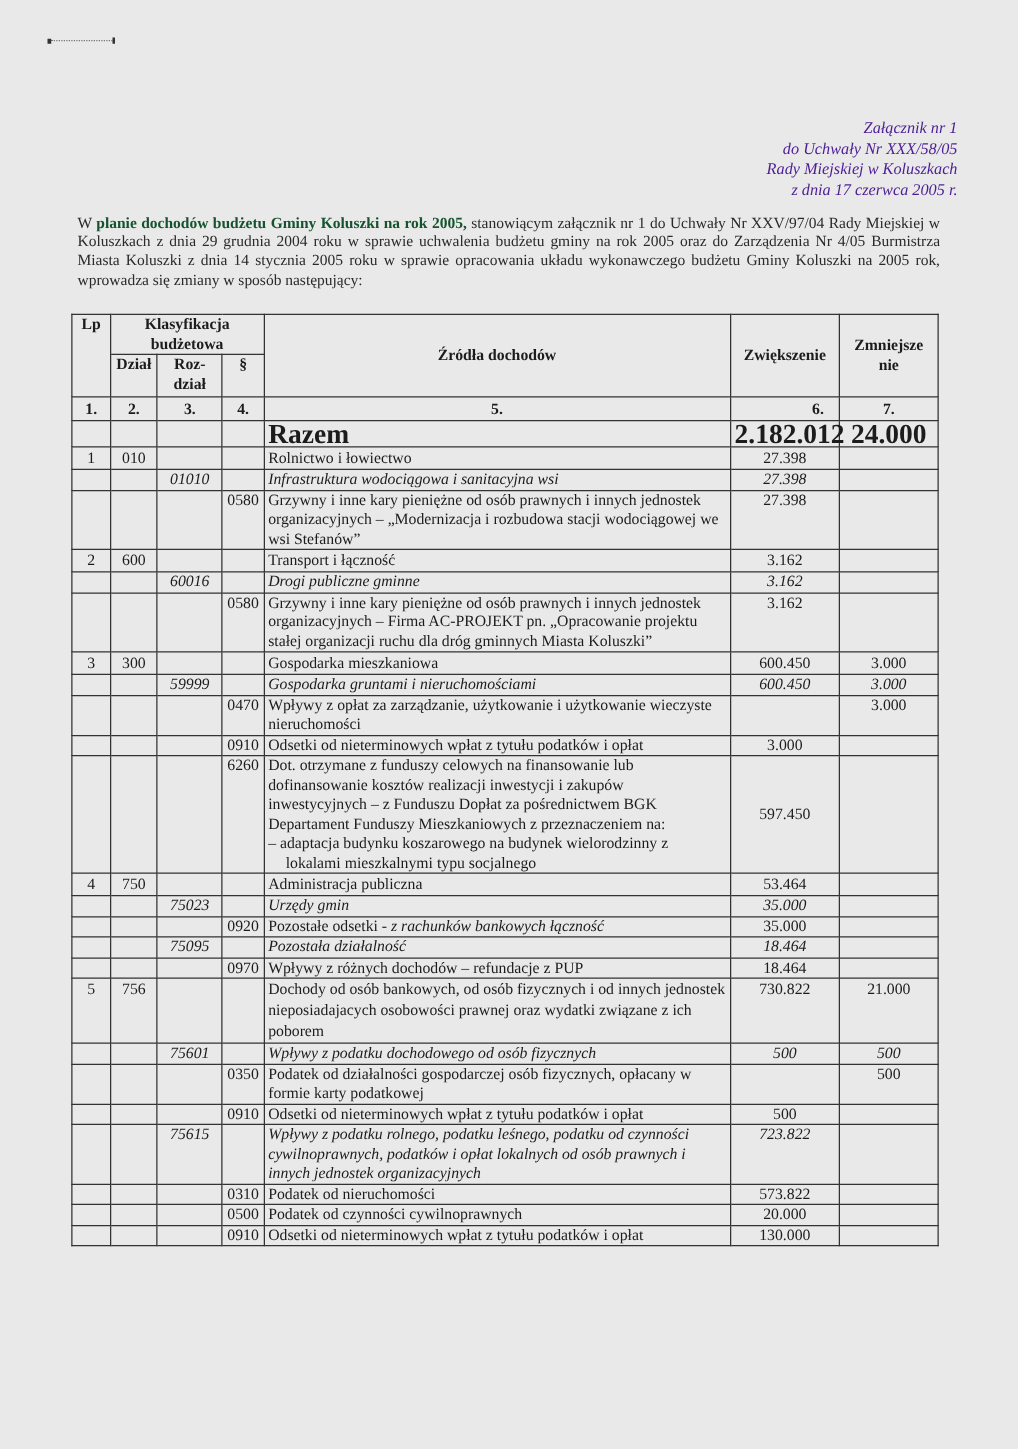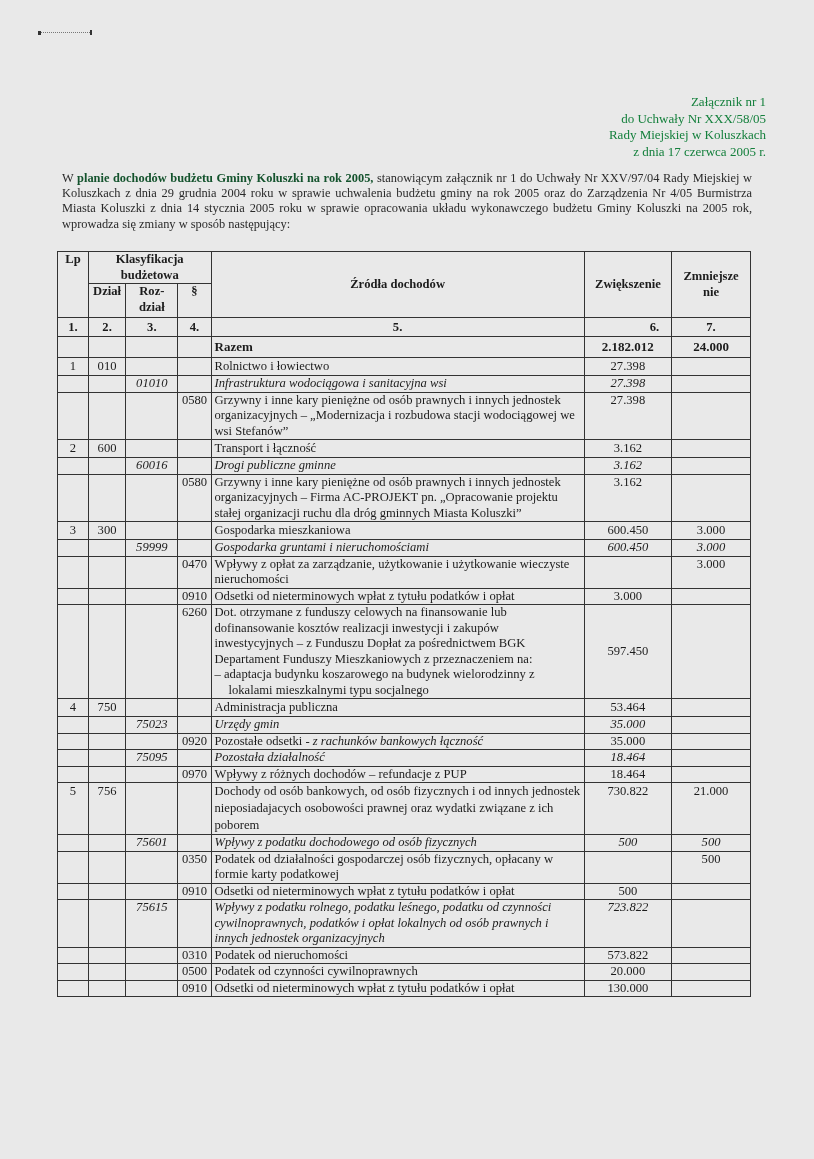--- a/index.html
+++ b/index.html
@@ -8,21 +8,21 @@
     background:#e9e9e9;
     font-family:"Liberation Serif", serif;
     color:#1c1c1c;
     position:relative;
   }
   .page-mark { position:absolute; left:40px; top:32px; width:52px; height:2px; border-top:1px dotted #777; }
   .page-mark::before { content:""; position:absolute; left:-2px; top:-2px; width:3px; height:4px; background:#333; }
   .page-mark::after { content:""; position:absolute; right:0; top:-3px; width:2px; height:5px; background:#333; }
   .header-note {
     position:absolute; right:48px; top:94px;
-    text-align:right; font-size:13px; line-height:16.5px; color:#15803d;
+    text-align:right; font-size:13px; line-height:16.5px; color:#4c1d95;font-style:italic;
   }
   .intro {
     position:absolute; left:62px; top:171px; width:690px;
     font-size:12.4px; line-height:15.2px; text-align:justify; color:#2a2a2a;
   }
   .intro b { color:#14532d; }
   table.budget {
     position:absolute; left:57px; top:251px;
     border-collapse:collapse;
     table-layout:fixed;
@@ -43,21 +43,21 @@
   .c-par { width:31px; }
   .c-src { width:350px; }
   .c-inc { width:82px; }
   .c-dec { width:74px; }
   .num { text-align:center; }
   .ctr { text-align:center; }
   .b { font-weight:bold; }
   .i { font-style:italic; }
   tr.colnum td { font-weight:bold; text-align:center; line-height:18px; }
   tr.total td { line-height:20px; }
-  tr.total .big { font-size:13px; font-weight:bold; }
+  tr.total .big { font-size:22px; font-weight:bold; }
   tr.dzial td { line-height:17px; }
   .dash { display:block; padding-left:14px; text-indent:-14px; }
 </style>
 </head>
 <body>
 
 <div class="page-mark"></div>
 
 <div class="header-note">
   <div>Załącznik nr 1</div>

